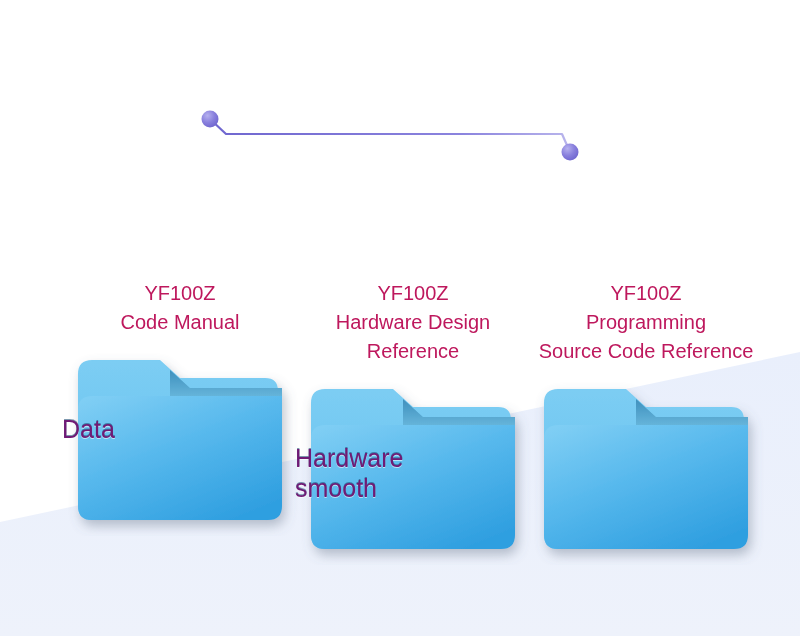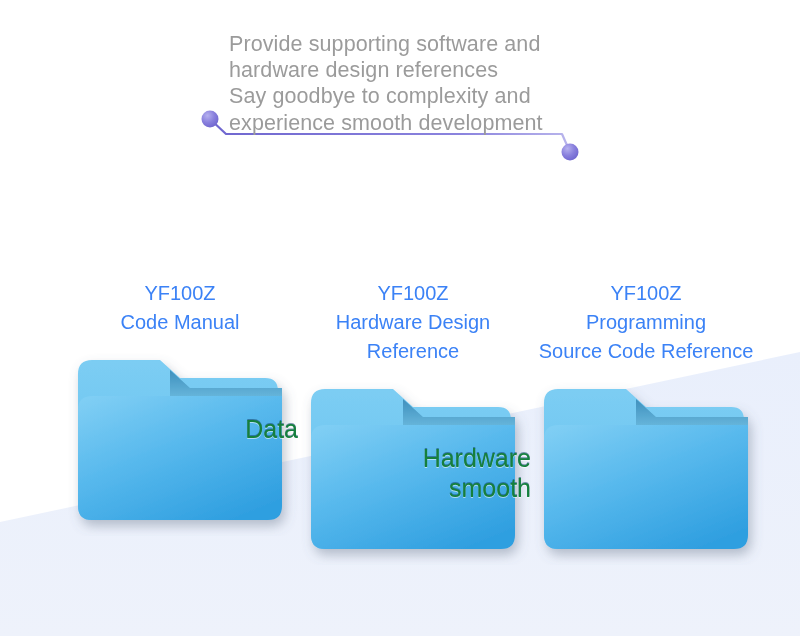--- a/index.html
+++ b/index.html
@@ -71,21 +71,21 @@
     position: absolute;
     width: 236px;
   }
   .folder-group.g0 { left: 62px;  top: 279px; }
   .folder-group.g1 { left: 295px; top: 279px; }
   .folder-group.g2 { left: 528px; top: 279px; }
 
   .folder-caption {
     width: 236px;
     text-align: center;
-    color: #3b82f6;
+    color: #be185d;
     font-size: 20px;
     line-height: 29px;
     white-space: nowrap;
   }
   .folder-caption .tline { display: block; }
 
   .folder-icon-wrap {
     position: relative;
     width: 236px;
     height: 190px;
@@ -95,24 +95,24 @@
     position: absolute;
     left: 0;
     top: 0;
   }
 
   .folder-label {
     position: absolute;
     left: 0;
     top: 68px;
     width: 236px;
-    text-align: right;
+    text-align: left;
     font-size: 25px;
     line-height: 30px;
-    color: #15803d;
+    color: #701a75;
     text-shadow: 0 -1px 0 rgba(20,70,110,0.55), 0 1px 0 rgba(255,255,255,0.55);
     white-space: nowrap;
     z-index: 3;
   }
   .folder-label .fline { display: block; }
 </style>
 </head>
 <body>
 
 <div id="stage">
@@ -120,26 +120,20 @@
   <svg class="bg-band" viewBox="0 0 800 636" width="800" height="636">
     <defs>
       <linearGradient id="bandGrad" x1="0" y1="0" x2="0" y2="1">
         <stop offset="0%" stop-color="#e9effc"></stop>
         <stop offset="100%" stop-color="#eef2fb"></stop>
       </linearGradient>
     </defs>
     <path d="M 0 522 L 800 352 L 800 636 L 0 636 Z" fill="url(#bandGrad)"></path>
   </svg>
 
-  <div class="caption">
-    <span class="cline">Provide supporting software and</span>
-    <span class="cline">hardware design references</span>
-    <span class="cline">Say goodbye to complexity and</span>
-    <span class="cline">experience smooth development</span>
-  </div>
 
   <svg class="connector" viewBox="0 0 394 70" width="394" height="70">
     <defs>
       <linearGradient id="lineGrad" x1="0" y1="0" x2="1" y2="0">
         <stop offset="0%" stop-color="#6f66cf"></stop>
         <stop offset="70%" stop-color="#8b84de"></stop>
         <stop offset="100%" stop-color="#b9b5ec"></stop>
       </linearGradient>
       <radialGradient id="dotGradL" cx="35%" cy="30%" r="75%">
         <stop offset="0%" stop-color="#b6b1ef"></stop>

